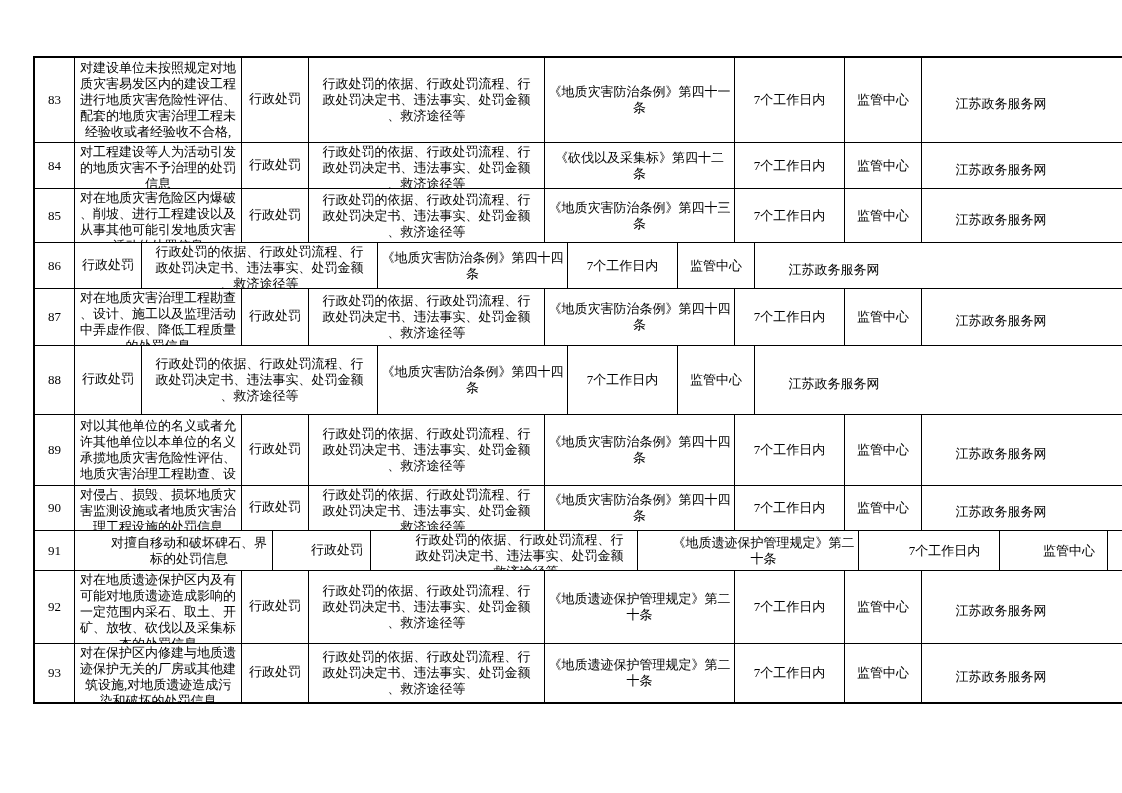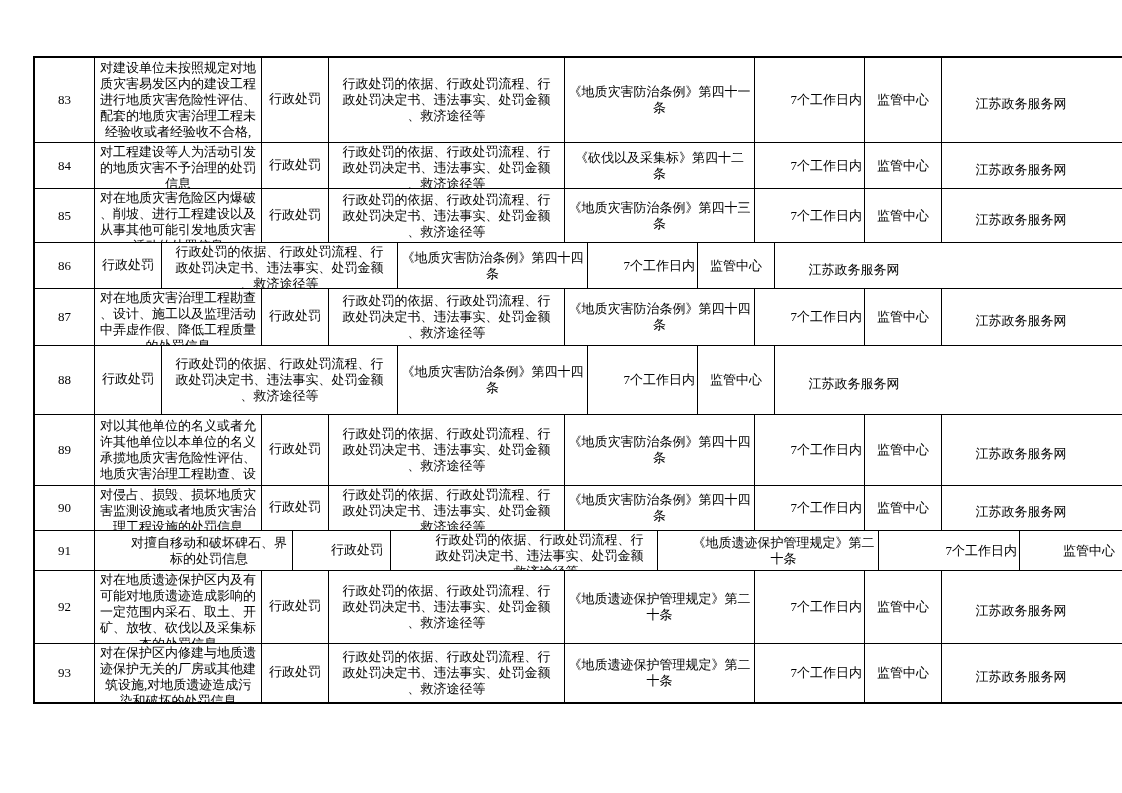--- a/index.html
+++ b/index.html
@@ -43,26 +43,26 @@
   .cell:last-child {
     border-right: none;
   }
   .txt {
     white-space: pre-line;
     text-align: center;
     font-size: 13px;
     line-height: 16px;
   }
   
-  .c0 { width: 60px; }
+  .c0 { width: 40px; }
   .c1 { width: 167px; }
   .c2 { width: 67px; font-family: Liberation Mono, monospace; }
   .c3 { width: 236px; }
   .c4 { width: 190px; }
-  .c5 { width: 110px; align-items: flex-end; }
+  .c5 { width: 110px; }
   .c6 { width: 77px; }
   .c7 { width: 158px; margin-top: 8px; }
 </style>
 </head>
 <body>
 
 <div class="page">
   <div class="table" id="penalty-table">
       <div class="row" style="height: 84px;">
         <div class="cell c0">

